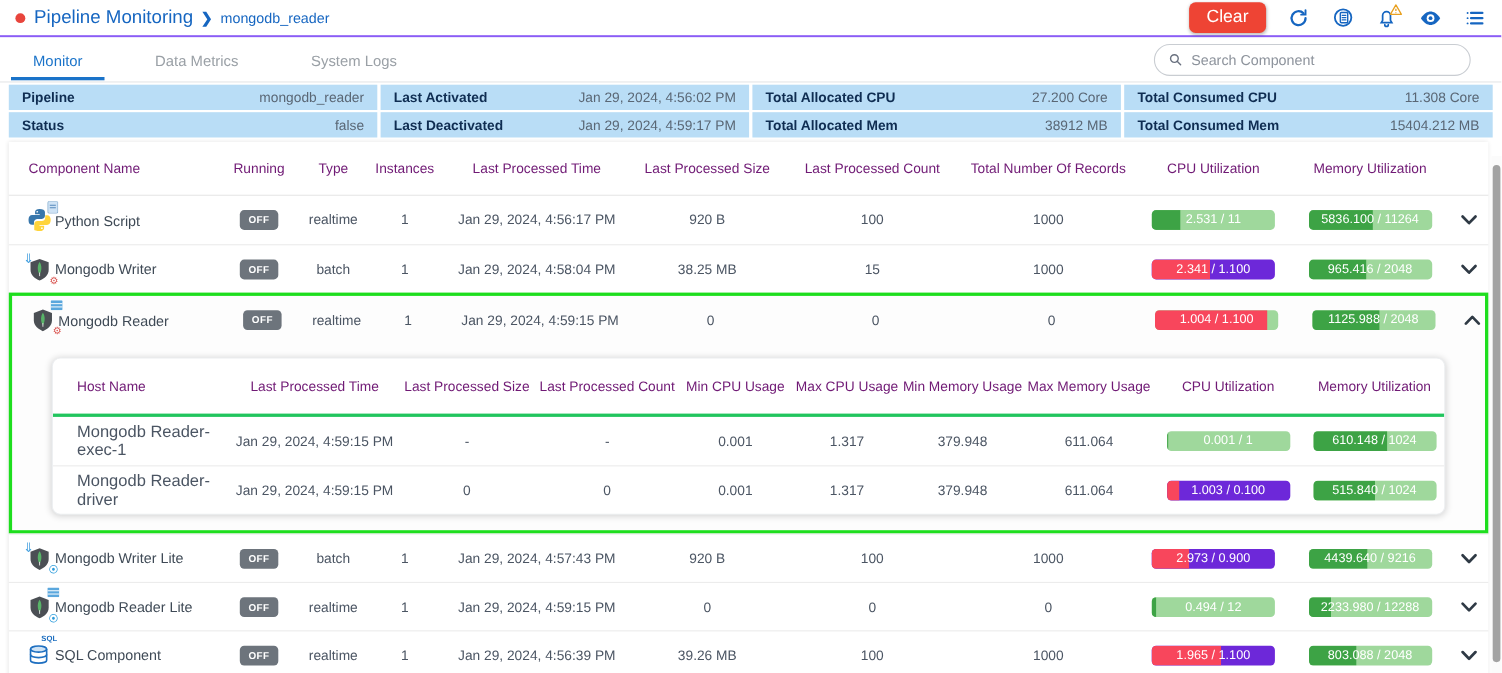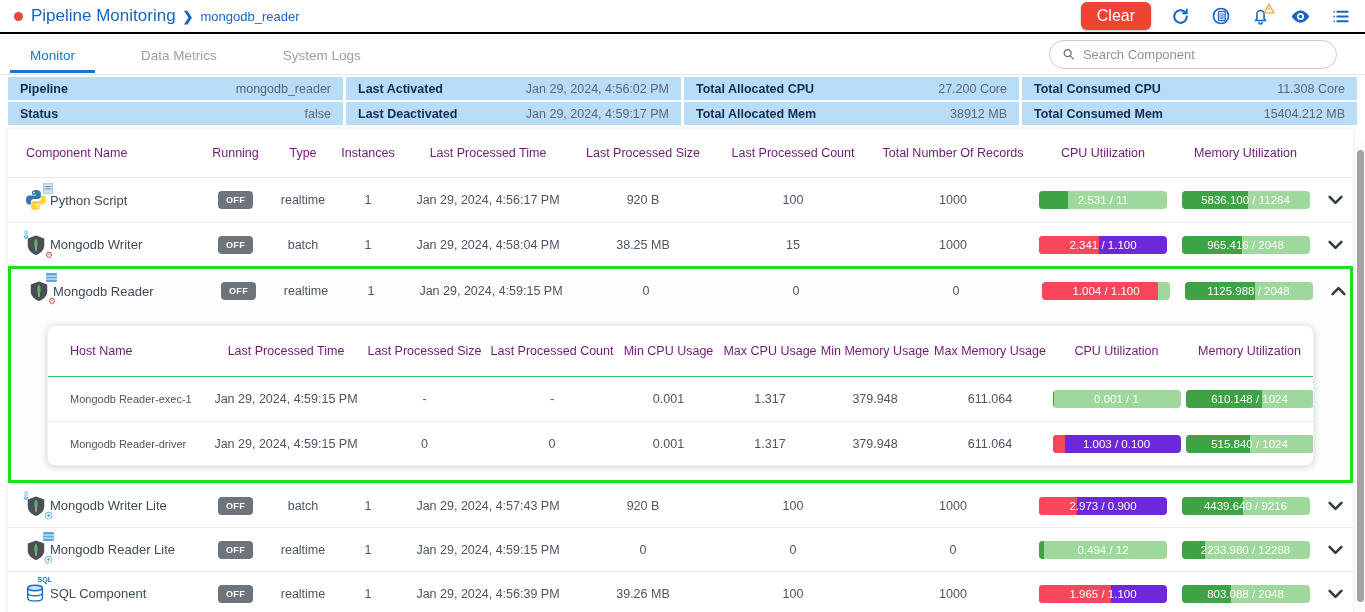--- a/index.html
+++ b/index.html
@@ -1,21 +1,21 @@
 <!DOCTYPE html>
 <html><head>
 <meta charset="utf-8">
 <style>
   * { margin:0; padding:0; box-sizing:border-box; }
   html,body { width:1365px; height:612px; overflow:hidden; background:#fff;
     font-family:"Liberation Sans", sans-serif; color:#4b5563; }
 
   
   .topbar { height:34px; display:flex; align-items:center; padding:0 14px;
-    border-bottom:2px solid #000000; background:#fff; }
+    border-bottom:2px solid #8b5cf6; background:#fff; }
   .dot { width:9px; height:9px; border-radius:50%; background:#e8453c; margin-right:8px; }
   .title { font-size:17px; color:#1666c1; font-weight:500; }
   .crumb-sep { color:#1666c1; font-size:13px; margin:0 7px; font-weight:700; }
   .crumb { color:#1666c1; font-size:13px; font-weight:500; }
   .top-actions { margin-left:auto; display:flex; align-items:center; gap:19px; }
   .clear-btn { background:#ee4434; color:#fff; font-size:16px; font-weight:500;
     border:none; border-radius:6px; padding:5px 16px; cursor:pointer;
     box-shadow:0 1px 3px rgba(0,0,0,.25); }
   .ticon { width:21px; height:21px; display:flex; align-items:center; justify-content:center; cursor:pointer; position:relative; }
 
@@ -57,43 +57,43 @@
   .row-line { border-top:1px solid #ececec; }
   .off-badge { display:inline-block; background:#6d747c; color:#fff; font-size:9px;
     font-weight:700; letter-spacing:.4px; border-radius:4px; padding:4px 8px; cursor:pointer; }
   .comp-ic { width:26px; height:26px; position:relative; flex:0 0 26px; }
   .comp-ic svg { width:22px; height:22px; position:absolute; left:1px; top:2px; }
   .badge-tl, .badge-br, .badge-top { position:absolute; font-size:9px; line-height:1; }
   .badge-tl { left:-3px; top:-3px; color:#2d9cdb; }
   .badge-top { right:-2px; top:-5px; }
   .badge-br { right:-3px; bottom:-2px; }
 
-  .bar { width:128px; height:18px; border-radius:4px; position:relative; overflow:hidden;
+  .bar { width:112px; height:18px; border-radius:4px; position:relative; overflow:hidden;
     margin:10px auto; }
   .bar .fill { position:absolute; left:0; top:0; bottom:0; }
   .bar.green { background:#9fd89c; } .bar.green .fill { background:#3da345; }
   .bar.high  { background:#9fd89c; } .bar.high  .fill { background:#f8465c; }
   .bar.over  { background:#6d28d9; } .bar.over  .fill { background:#f8465c; }
   .bar .btxt { position:absolute; inset:0; display:flex; align-items:center; justify-content:center;
     color:#fff; font-size:11.5px; }
   .chev { display:flex; align-items:center; justify-content:center; cursor:pointer; }
   .chev.up svg { transform:rotate(180deg); }
 
   
   .highlight { border:3px solid #1ede1e; background:#fdfdfd; }
   .subwrap { padding:12px 36px 14px; }
   .subcard { background:#fff; border-radius:8px; border:1px solid #eceef0;
     box-shadow:0 1px 7px rgba(0,0,0,.18); overflow:hidden; }
   .srow { display:grid;
     grid-template-columns:148px 152px 125px 130px 103px 100px 110px 120px 133px 133px 30px;
     align-items:center; min-height:44px; padding-left:14px; }
   .sub-head .srow { min-height:50px; }
-  .sub-head { border-bottom:1px solid #22c55e; }
+  .sub-head { border-bottom:3px solid #22c55e; }
   .srow .th:first-child, .srow .td.host { text-align:left; padding-left:8px; }
-  .td.host { font-size:11px; color:#4b5563; }
+  .td.host { font-size:15px; color:#4b5563; }
 
   
   .vscroll { position:absolute; right:0px; top:142px; width:9px; height:470px; background:#fbfbfb; }
   .vscroll .thumb { position:absolute; left:1px; width:7px; top:8px; height:452px;
     background:#a3a3a3; border-radius:4px; }
 </style>
 </head>
 <body>
 
 <div class="topbar">

